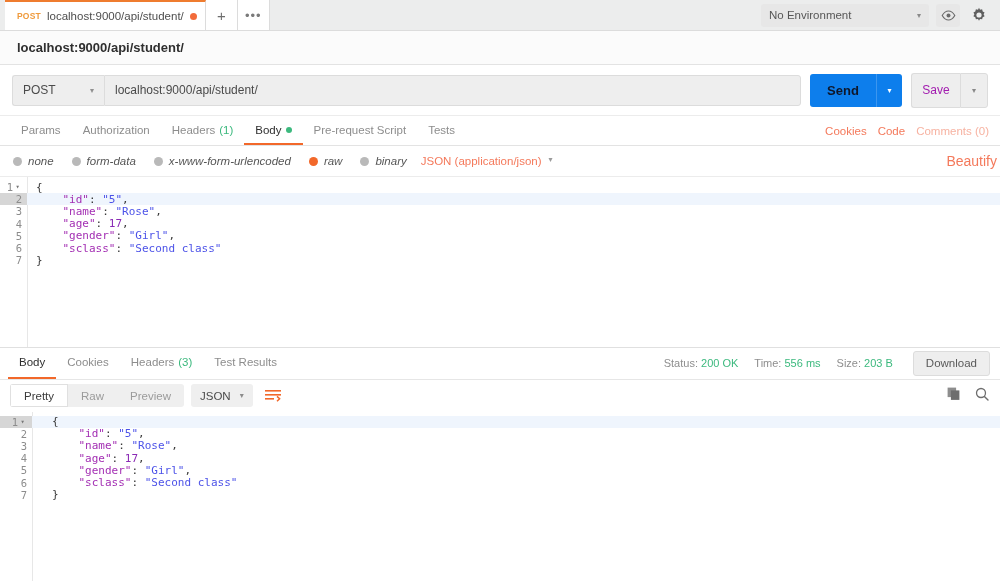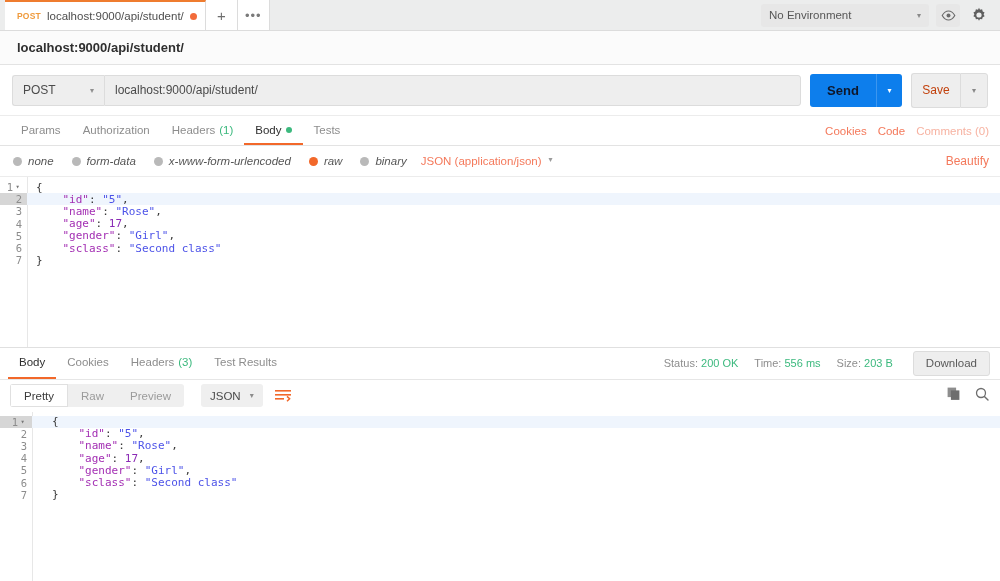--- a/index.html
+++ b/index.html
@@ -152,21 +152,21 @@
     color:#fff;
     display:flex;align-items:center;justify-content:center;
     font-size: 8px;
   }
   .save-wrap { display:flex; margin-left: 9px; }
   .save-btn {
     width: 48px; height: 33px;
     background: #eeeeee; border:1px solid #dcdcdc; border-right:none;
     border-radius: 3px 0 0 3px;
     display:flex;align-items:center;justify-content:center;
-    color:#c2410c; font-size:12px;
+    color:#a21caf; font-size:12px;
   }
   .save-caret {
     width: 26px; height: 33px;
     background:#eeeeee; border:1px solid #dcdcdc;
     border-radius: 0 3px 3px 0;
     display:flex;align-items:center;justify-content:center;
     color:#888; font-size:8px;
   }
 
   
@@ -206,21 +206,21 @@
     gap: 0;
     border-bottom: 1px solid #ececec;
     flex: 0 0 auto;
     background:#fff;
   }
   .radio-item { display:flex;align-items:center;gap:6px;margin-right:18px;font-size:11.5px;color:#565656;font-style:italic;}
   .radio-dot { width:9px;height:9px;border-radius:50%;background:#b9b9b9;display:inline-block; }
   .radio-item.selected .radio-dot { background:#f2682a; }
   .json-select { display:flex;align-items:flex-start;gap:7px;color:#f4795b;font-size:11.5px;margin-left:-4px;}
   .json-select .caret { color:#9b9b9b; font-size:8px;}
-  .beautify { margin-left:auto; padding-right:11px; color:#f4795b; font-size:12px;}
+  .beautify { margin-left:auto; padding-right:3px; color:#f4795b; font-size:14px;}
 
   
   .editor {
     position: relative;
     background: #fff;
     font-family: "DejaVu Sans Mono", monospace;
     font-size: 11px;
     overflow: hidden;
   }
   .editor.request { flex: 1 1 auto; border-bottom: 1px solid #e0e0e0; }
@@ -280,21 +280,21 @@
     display:flex; align-items:stretch; height:23px;
     background:#efefef; border-radius:3px; overflow:hidden;
   }
   .seg div {
     display:flex;align-items:center;padding:0 13px;font-size:11.5px;color:#9b9b9b;
   }
   .seg div.active { background:#fff; color:#3a3a3a; border:1px solid #e0e0e0; border-radius:0; }
   .fmt-select {
     height:23px; background:#efefef; border-radius:3px;
     display:flex;align-items:center;gap:9px;padding:0 9px;
-    margin-left:17px; font-size:11.5px; color:#4b4b4b;
+    margin-left:7px; font-size:11.5px; color:#4b4b4b;
   }
   .fmt-select .caret { color:#8c8c8c; font-size:8px; }
   .wrap-icon { margin-left:12px; display:flex;align-items:center; }
   .resp-toolbar-right { margin-left:auto; display:flex; align-items:center; gap:14px; }
   .editor.response { flex: 1 1 auto; }
   .resp-code { padding-top: 4px; }
   .resp-code .ctext { padding-left: 20px; }
   .resp-gutter-border { position:absolute; left:32px; top:0; bottom:0; width:1px; background:#e7e7e7; }
   .resp-code .lnum { width: 32px; min-width:32px; }
   .resp-code .cline.hl .lnum { background:#d6d6d6; }
@@ -362,20 +362,23 @@
     <div class="rtab">
       <span>Authorization</span>
     </div>
     <div class="rtab">
       <span>Headers</span>
       <span class="count">(1)</span>
     </div>
     <div class="rtab active">
       <span>Body</span>
       <span class="greendot"></span>
+    </div>
+    <div class="rtab">
+      <span>Pre-request Script</span>
     </div>
     <div class="rtab">
       <span>Tests</span>
     </div>
     <div class="reqtabs-right">
       <span class="link-orange">Cookies</span>
       <span class="link-orange">Code</span>
       <span class="link-faded">Comments (0)</span>
     </div>
   </div>

